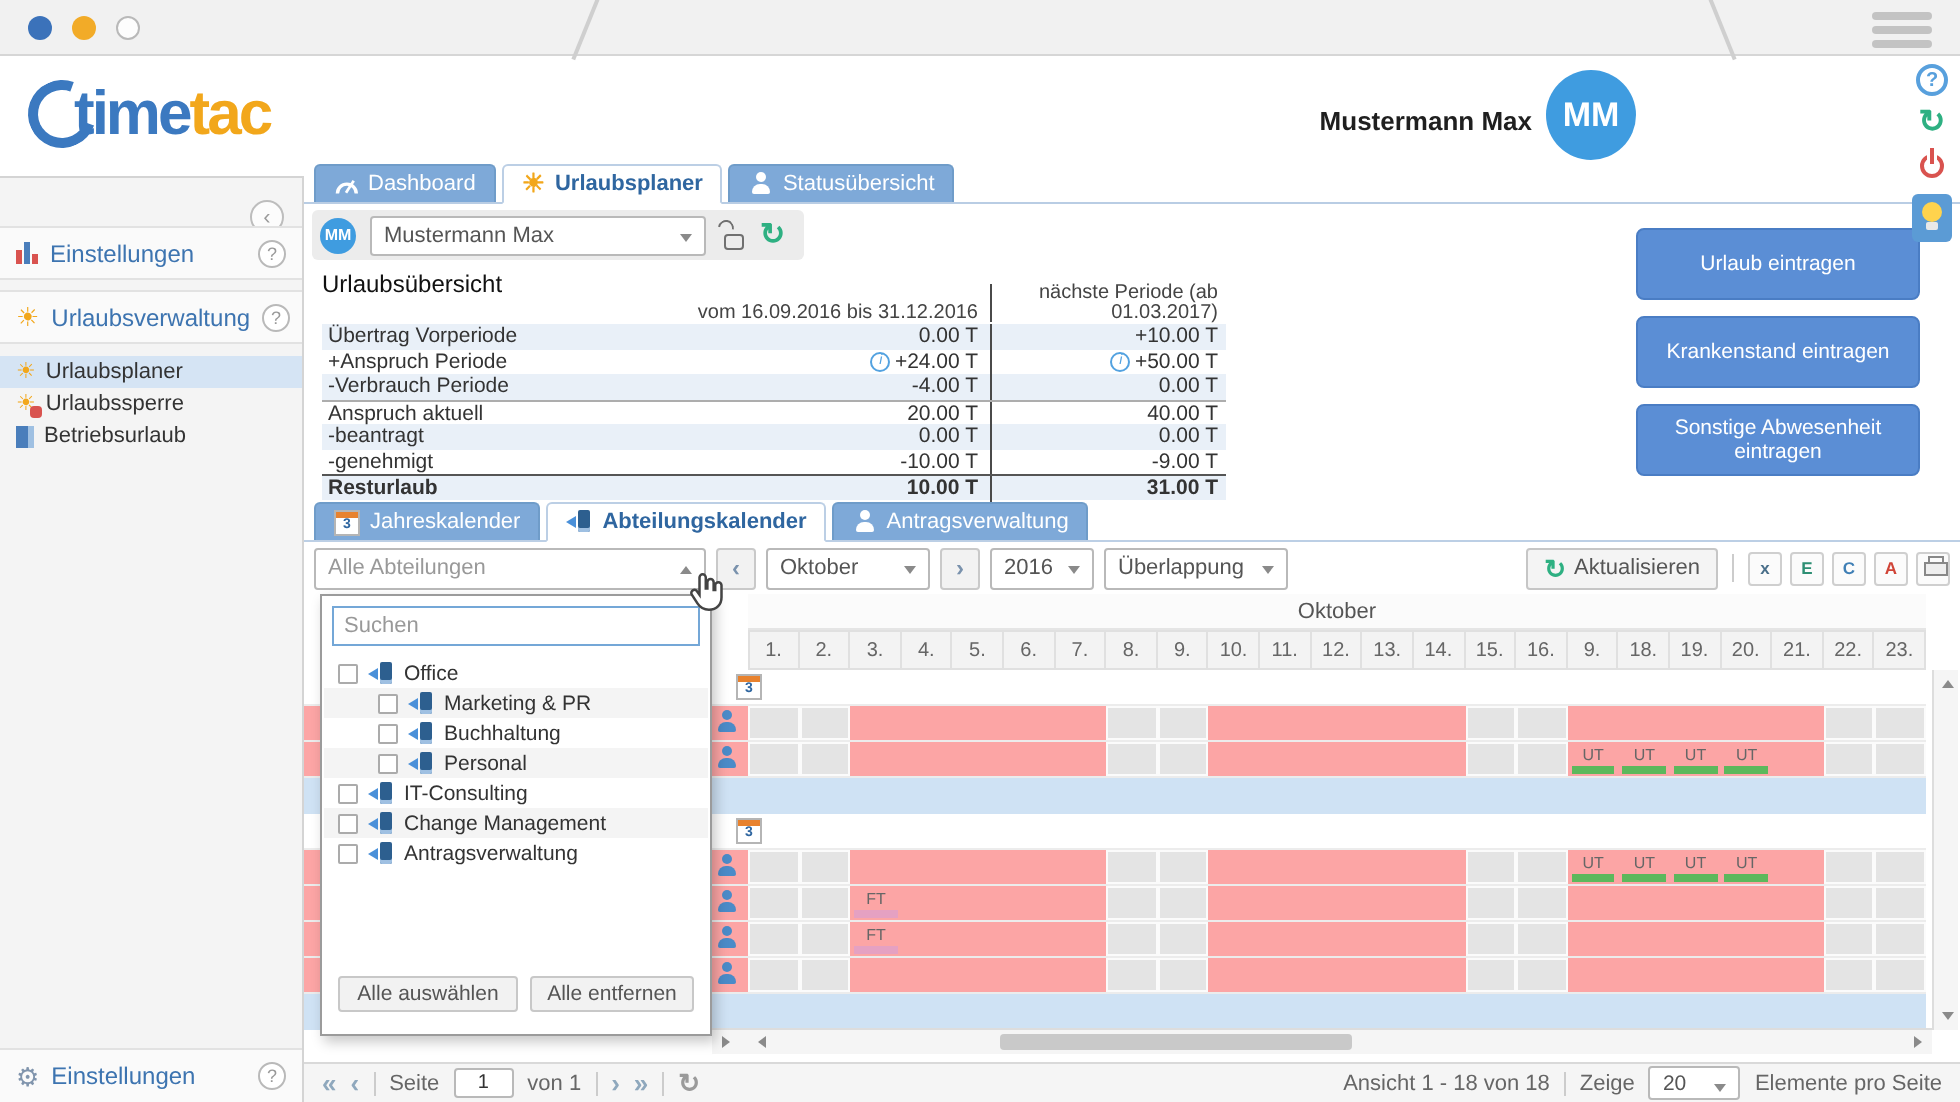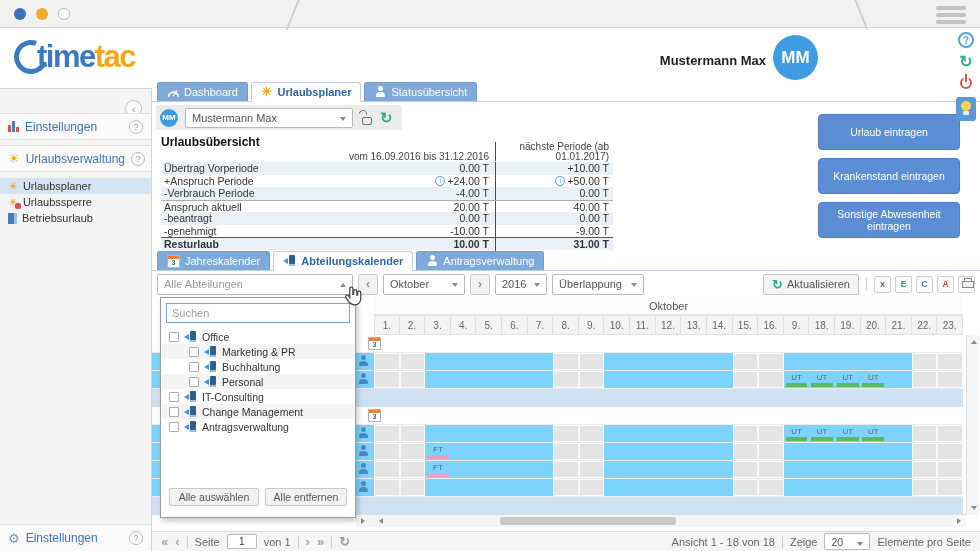--- a/index.html
+++ b/index.html
@@ -74,21 +74,21 @@
 .select{height:20px;background:#fff;border:1px solid #b9b9b9;border-radius:2px;display:flex;align-items:center;font-size:11px;color:#555;padding:0 18px 0 6px;position:relative;white-space:nowrap}
 .select::after{content:"";position:absolute;right:6px;top:8px;border-left:3.5px solid transparent;border-right:3.5px solid transparent;border-top:4px solid #8a8a8a}
 .select.up::after{top:8px;border-top:none;border-bottom:4px solid #8a8a8a}
 .user-select{width:168px}
 .combo{width:196px;color:#999}
 .lock-icon{position:relative;width:13px;height:15px;flex:none}
 .lock-icon .body{position:absolute;left:2px;bottom:0;width:10px;height:8px;border:1.5px solid #707070;border-radius:2px}
 .lock-icon .shackle{position:absolute;left:-1px;top:0;width:8px;height:8px;border:1.5px solid #707070;border-radius:50%;border-bottom-color:transparent;border-right-color:transparent;transform:rotate(55deg)}
 .green-refresh{color:#2eb082;font-size:15px;font-weight:bold;line-height:15px}
 
-.ov-title{position:absolute;left:9px;top:33px;font-size:12px;font-weight:bold;color:#111}
+.ov-title{position:absolute;left:9px;top:33px;font-size:12px;font-weight:normal;color:#111}
 .ov-table{position:absolute;left:9px;top:40px;width:452px;font-size:10.5px;color:#333}
 .ov-head{display:grid;grid-template-columns:176px 158px 118px;height:20px;font-size:10px;line-height:9.5px;color:#444;align-items:end;padding-bottom:1px}
 .ov-head .c1{text-align:right;padding-right:6px}
 .ov-head .c2{text-align:right;padding-right:4px;border-left:1px solid #4a4a4a;height:100%;display:flex;flex-direction:column;justify-content:flex-end;align-items:flex-end}
 .ov-row{display:grid;grid-template-columns:176px 158px 118px;height:12.5px;line-height:12.5px;align-items:center}
 .ov-row .lbl{padding-left:3px;white-space:nowrap}
 .ov-row .c1{text-align:right;padding-right:6px;display:flex;justify-content:flex-end;align-items:center;gap:2px}
 .ov-row .c2{text-align:right;padding-right:4px;border-left:1px solid #4a4a4a;height:100%;display:flex;justify-content:flex-end;align-items:center;gap:2px}
 .ov-row.alt{background:#e9f0f8}
 .ov-row.sep{border-top:1px solid #adadad}
@@ -110,21 +110,21 @@
 .export-btn{width:17px;height:17px;background:#fbfbfb;border:1px solid #cfcfcf;border-radius:2px;display:flex;align-items:center;justify-content:center;font-size:8.5px;font-weight:bold;flex:none}
 .print-glyph{position:relative;width:10px;height:9px}
 .print-glyph::before{content:"";position:absolute;left:2px;top:-2px;width:6px;height:3px;border:1px solid #888}
 .print-glyph::after{content:"";position:absolute;left:0;top:1px;width:10px;height:5px;border:1px solid #888;background:#eee}
 
 .cal-month{position:absolute;left:222px;top:26px;width:589px;height:18px;background:#fbfbfb;border-bottom:1px solid #e5e5e5;text-align:center;font-size:11px;color:#555;line-height:18px}
 .cal-days{position:absolute;left:222px;top:44px;width:589px;height:20px;display:grid;grid-template-columns:repeat(23,1fr)}
 .cal-day{background:#f3f3f3;border:1px solid #e0e0e0;border-left:none;font-size:10px;color:#666;display:flex;align-items:center;justify-content:center}
 .cal-day:first-child{border-left:1px solid #e0e0e0}
 .cal-body{position:absolute;left:0;top:64px;width:811px;height:180px}
-.cal-row{position:relative;height:18px;border-bottom:1px solid #ececec;background:#7dd3fc}
+.cal-row{position:relative;height:18px;border-bottom:1px solid #ececec;background:#fca5a5}
 .cal-row.group{background:#fff}
 .cal-row.summary{background:#cfe2f4;border-bottom-color:#cfe2f4}
 .rowicon{position:absolute;left:205px;top:2px;width:16px;height:14px;display:flex;align-items:center;justify-content:center}
 .cal-row.group .rowicon{left:216px}
 .rowgrid{position:absolute;left:222px;top:0;width:589px;height:17px;display:grid;grid-template-columns:repeat(23,1fr)}
 .cal-cell{position:relative}
 .cal-cell.wkend{background:#e4e4e4;border:1px solid #fbfbfb}
 .cal-cell.entry{display:flex;flex-direction:column;align-items:center;justify-content:flex-end;padding-bottom:1px}
 .cal-cell .elbl{font-size:8px;line-height:8px;color:#666}
 .cal-cell .ebar{width:85%;height:4px;margin-top:1px}
@@ -281,21 +281,21 @@
         </span>
       <span class="green-refresh">↻</span>
     </div>
     <div class="ov-title">Urlaubsübersicht</div>
     <div class="ov-table">
       <div class="ov-head">
         <div></div>
         <div class="c1">vom 16.09.2016 bis 31.12.2016</div>
         <div class="c2">
           <span>nächste Periode (ab</span>
-          <span>01.01.2017)</span>
+          <span>01.03.2017)</span>
         </div>
       </div>
       <div id="ov-rows">
           <div class="ov-row alt">
             <div class="lbl">Übertrag Vorperiode</div>
             <div class="c1">
               <span>0.00 T</span>
             </div>
             <div class="c2">
               <span>+10.00 T</span>

